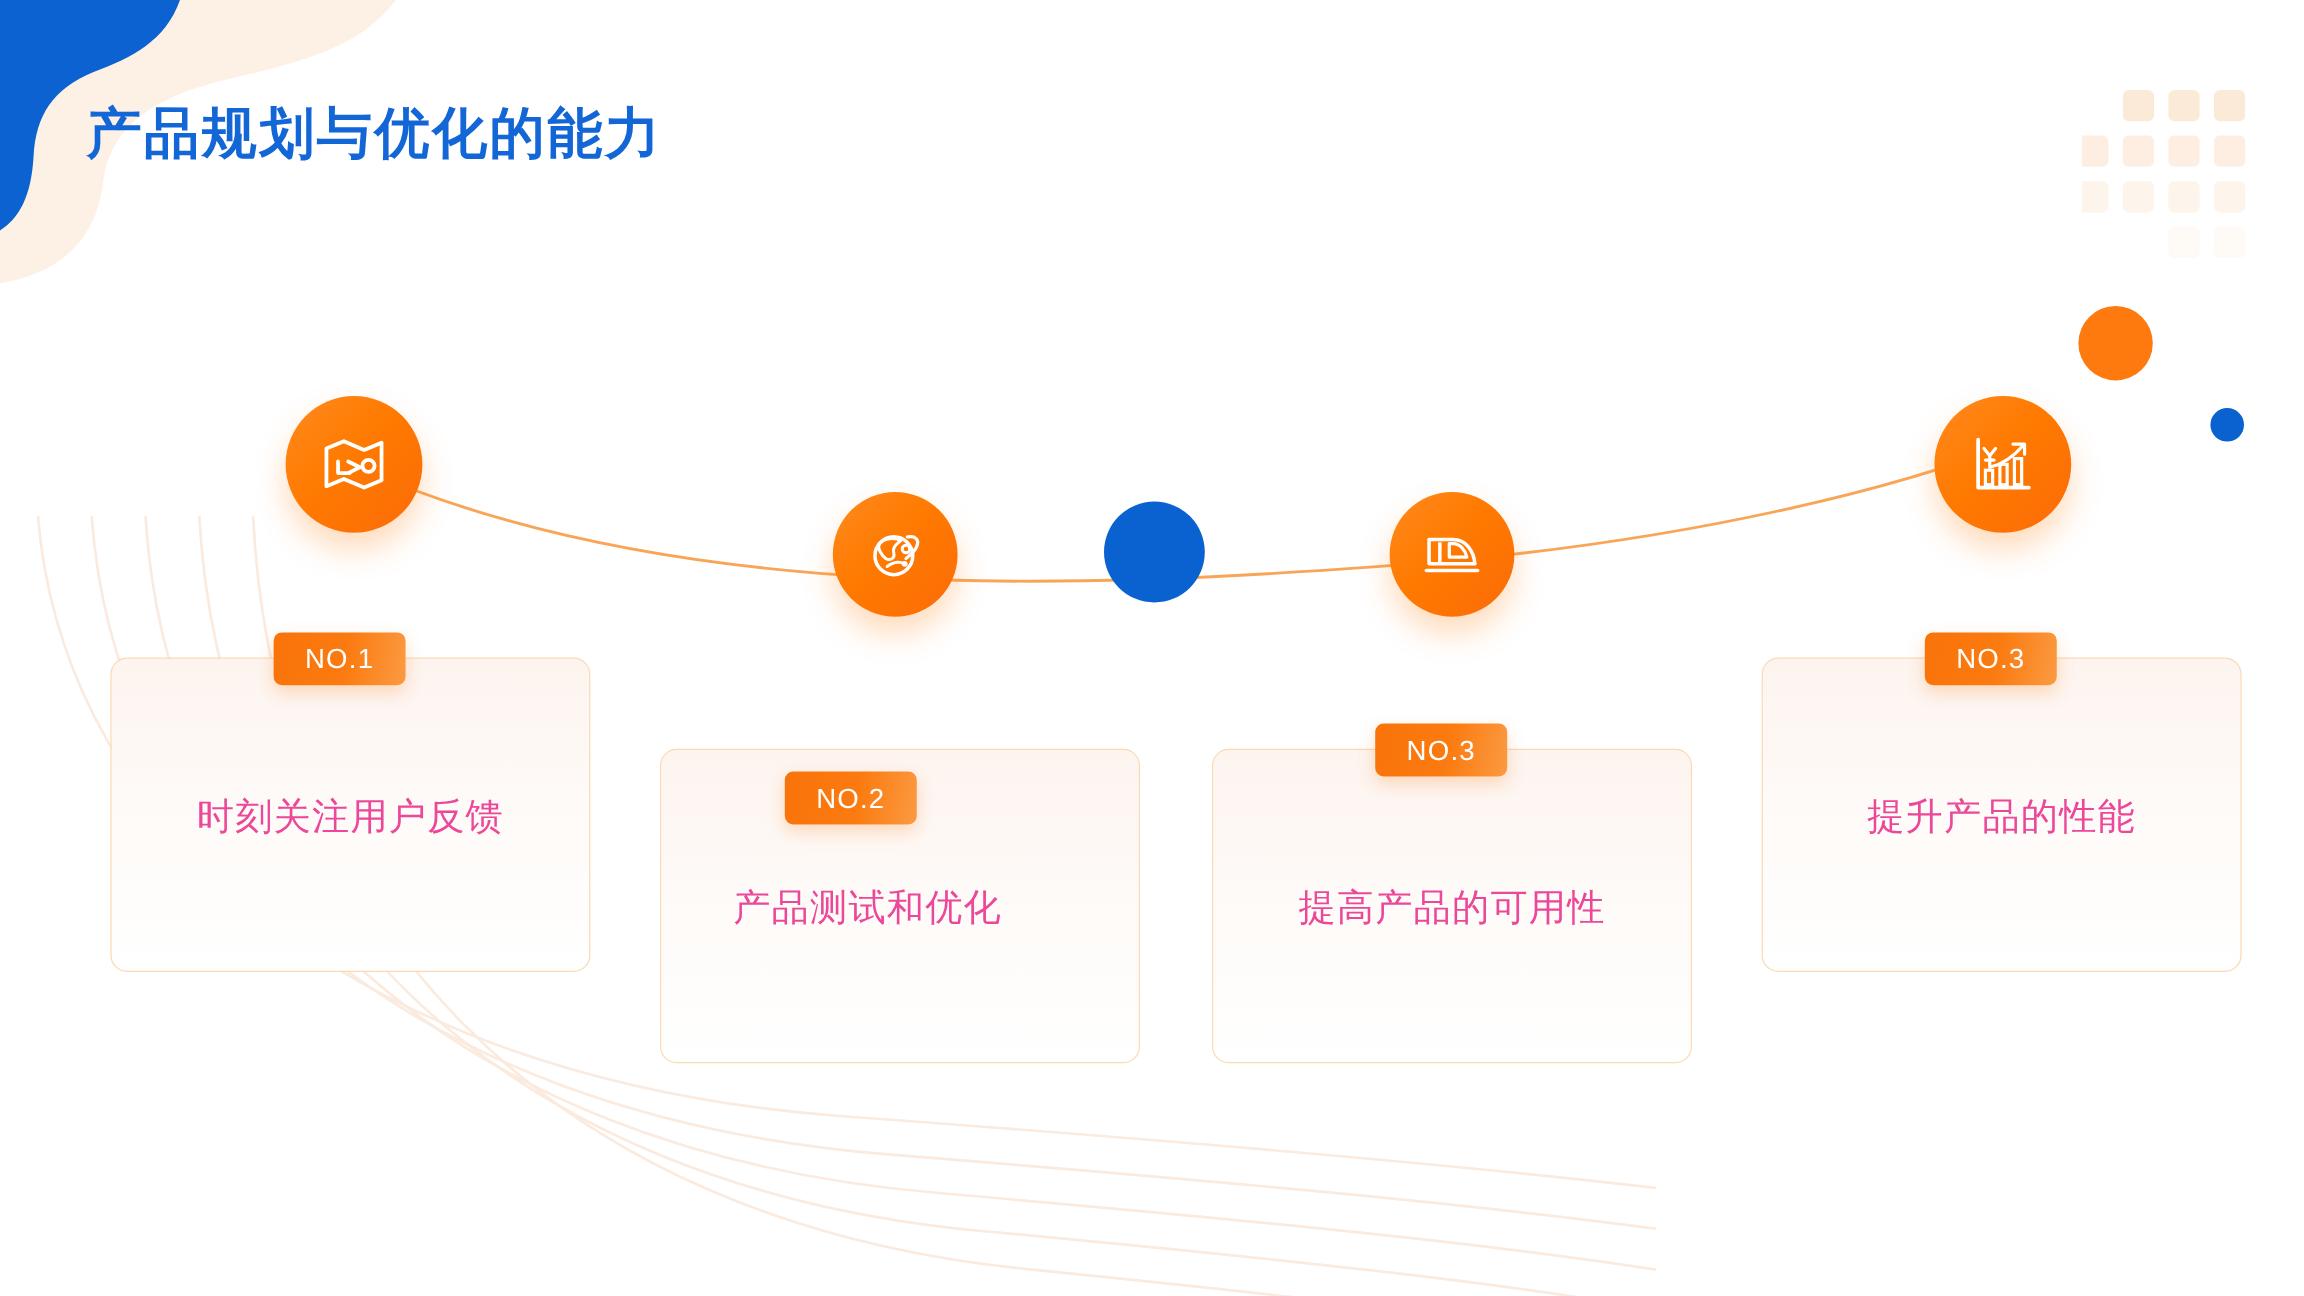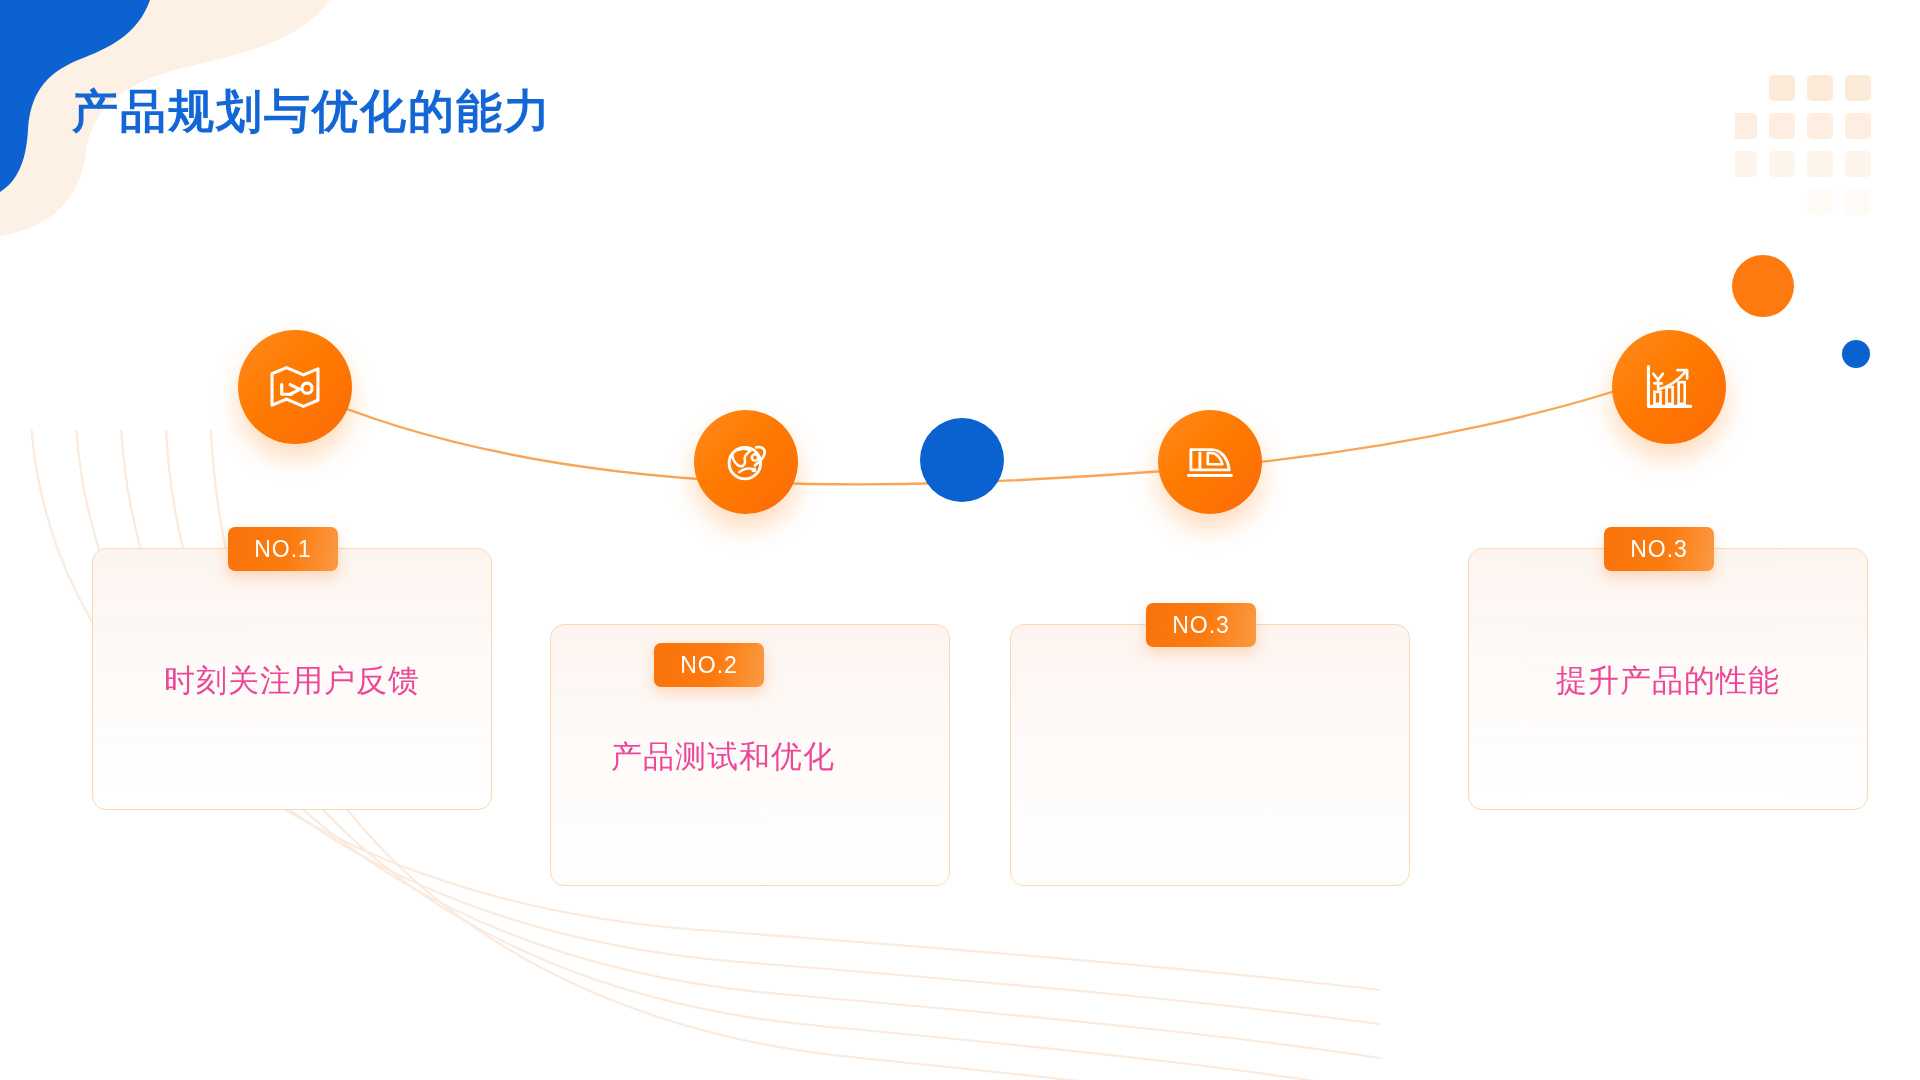--- a/index.html
+++ b/index.html
@@ -230,15 +230,16 @@
   <div class="card card-3"></div>
   <div class="card card-4"></div>
 
   <div class="badge badge-1">NO.1</div>
   <div class="badge badge-2">NO.2</div>
   <div class="badge badge-3">NO.3</div>
   <div class="badge badge-4">NO.3</div>
 
   <div class="card-text text-1">时刻关注用户反馈</div>
   <div class="card-text text-2">产品测试和优化</div>
+  <div class="card-text text-3">提高产品的可用性</div>
   <div class="card-text text-4">提升产品的性能</div>
 
 </div>
 
 </body></html>

